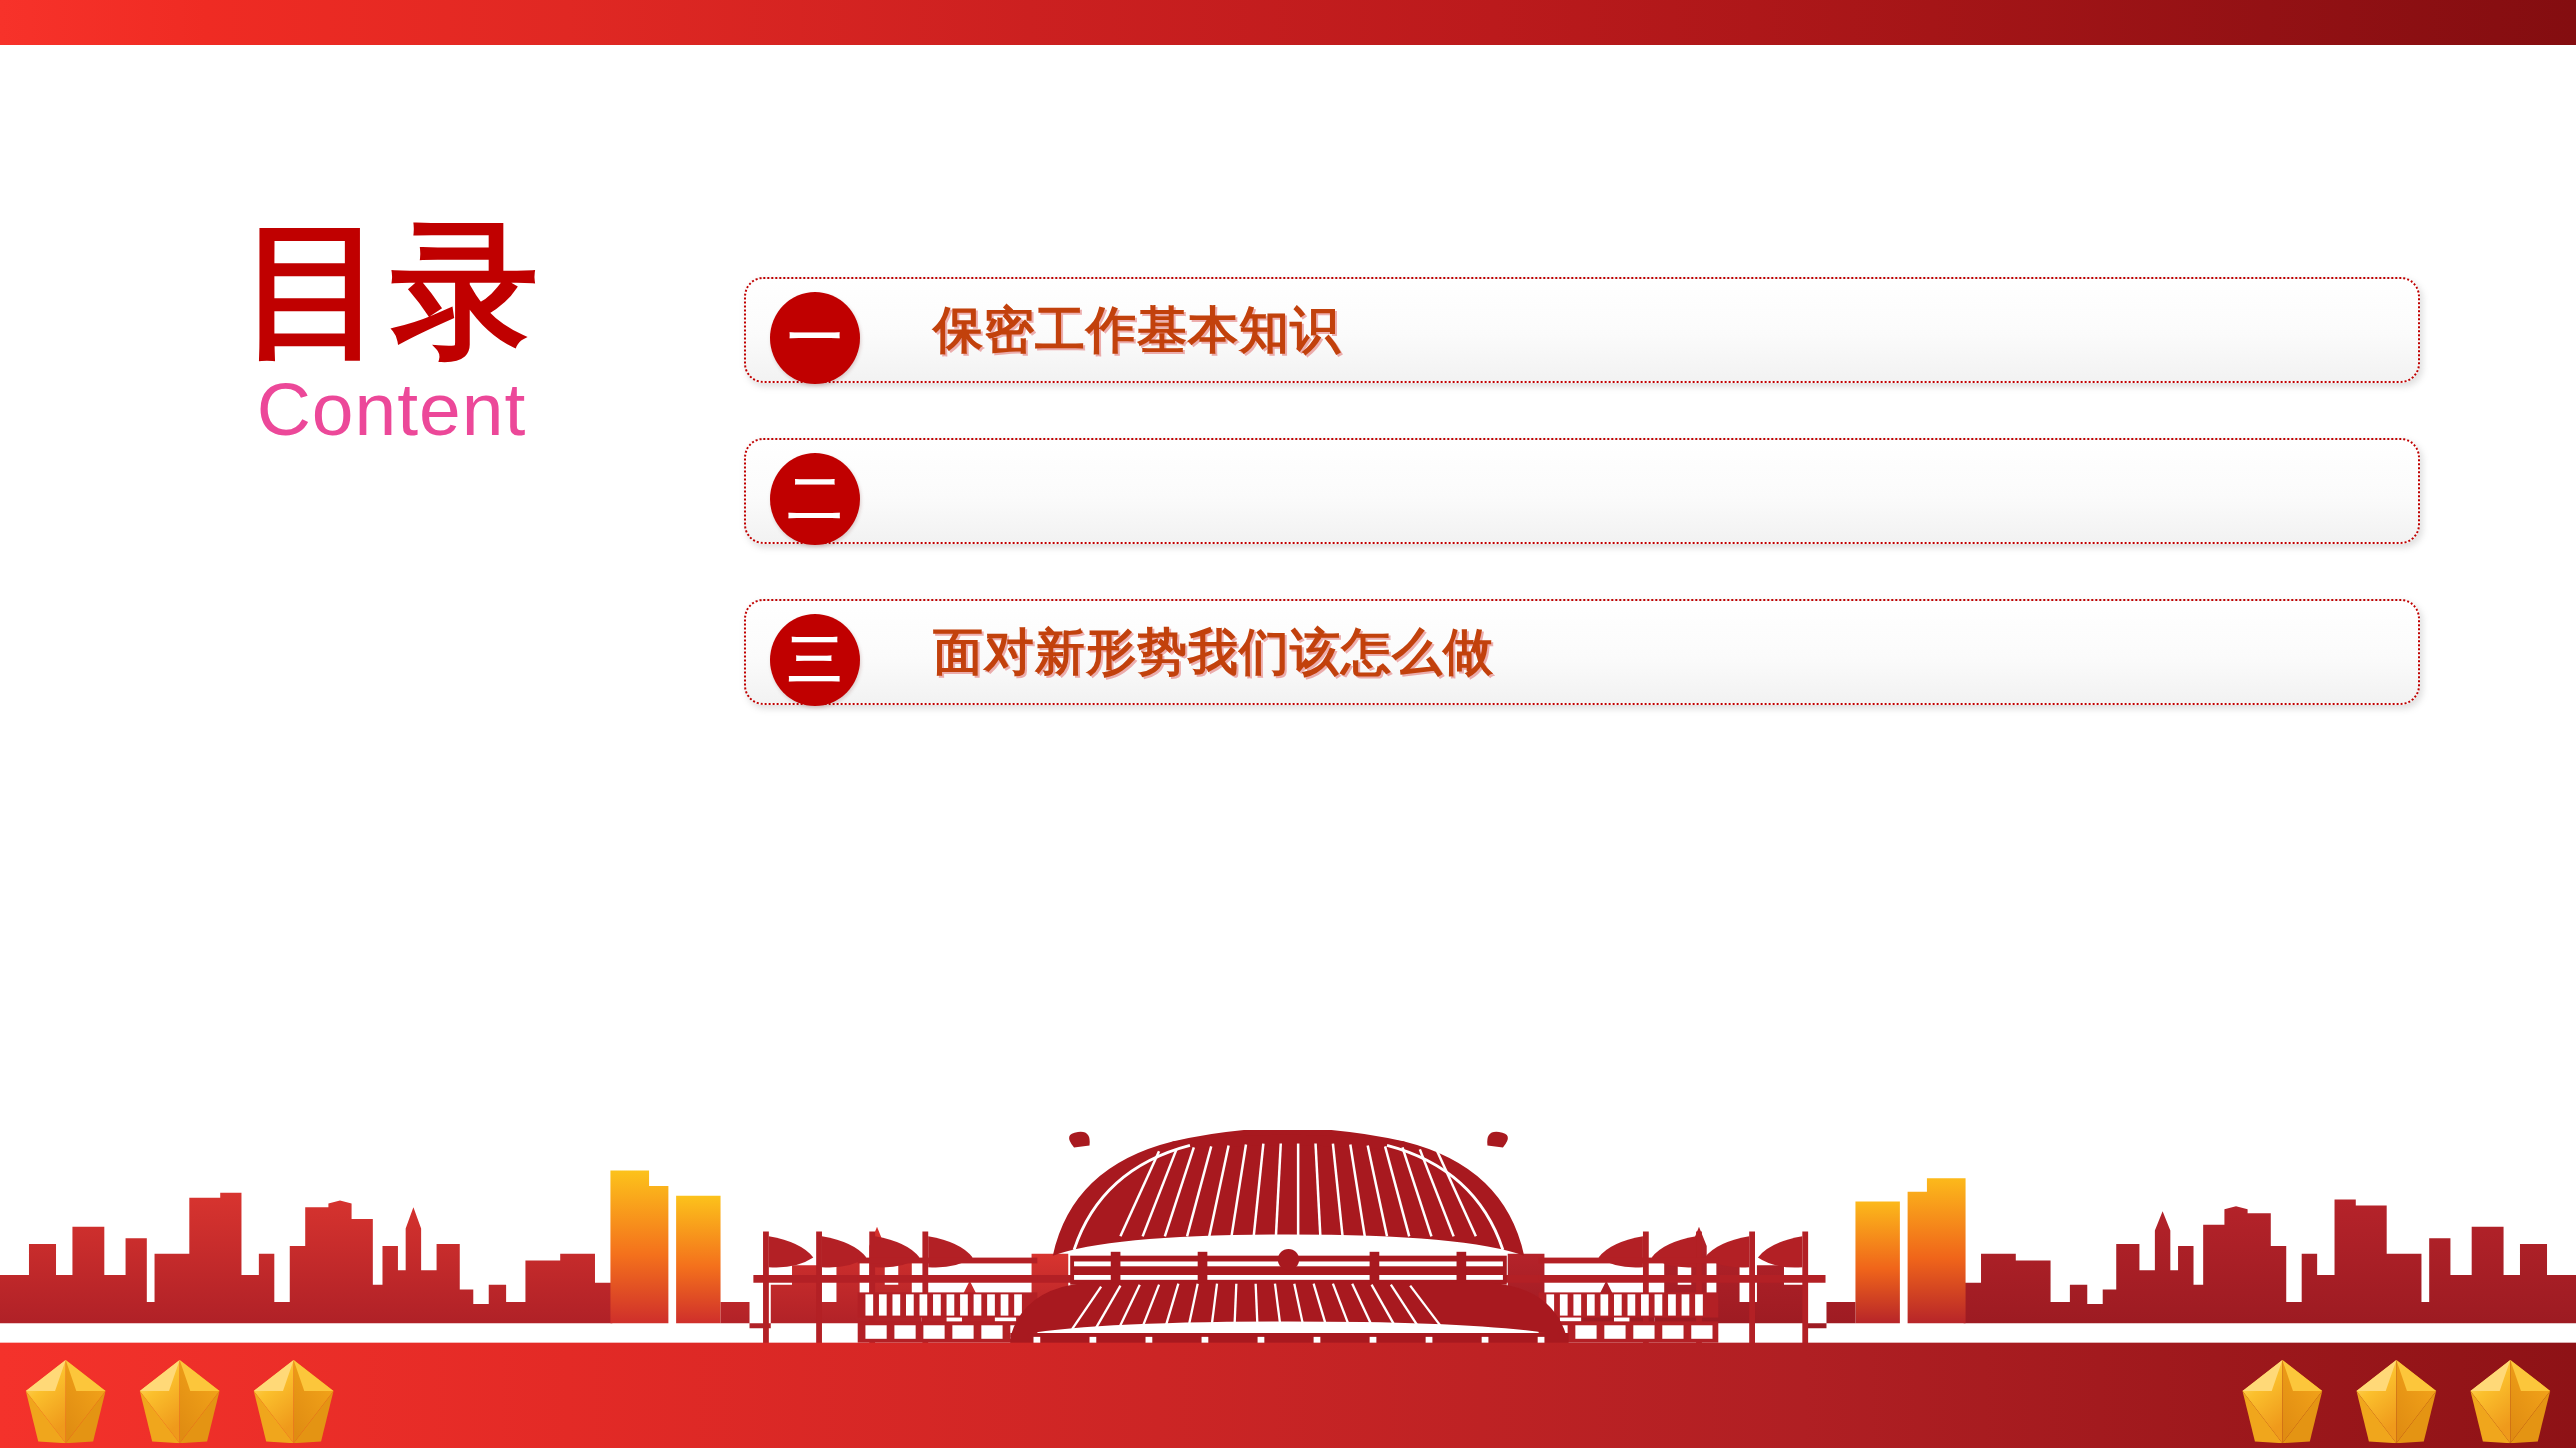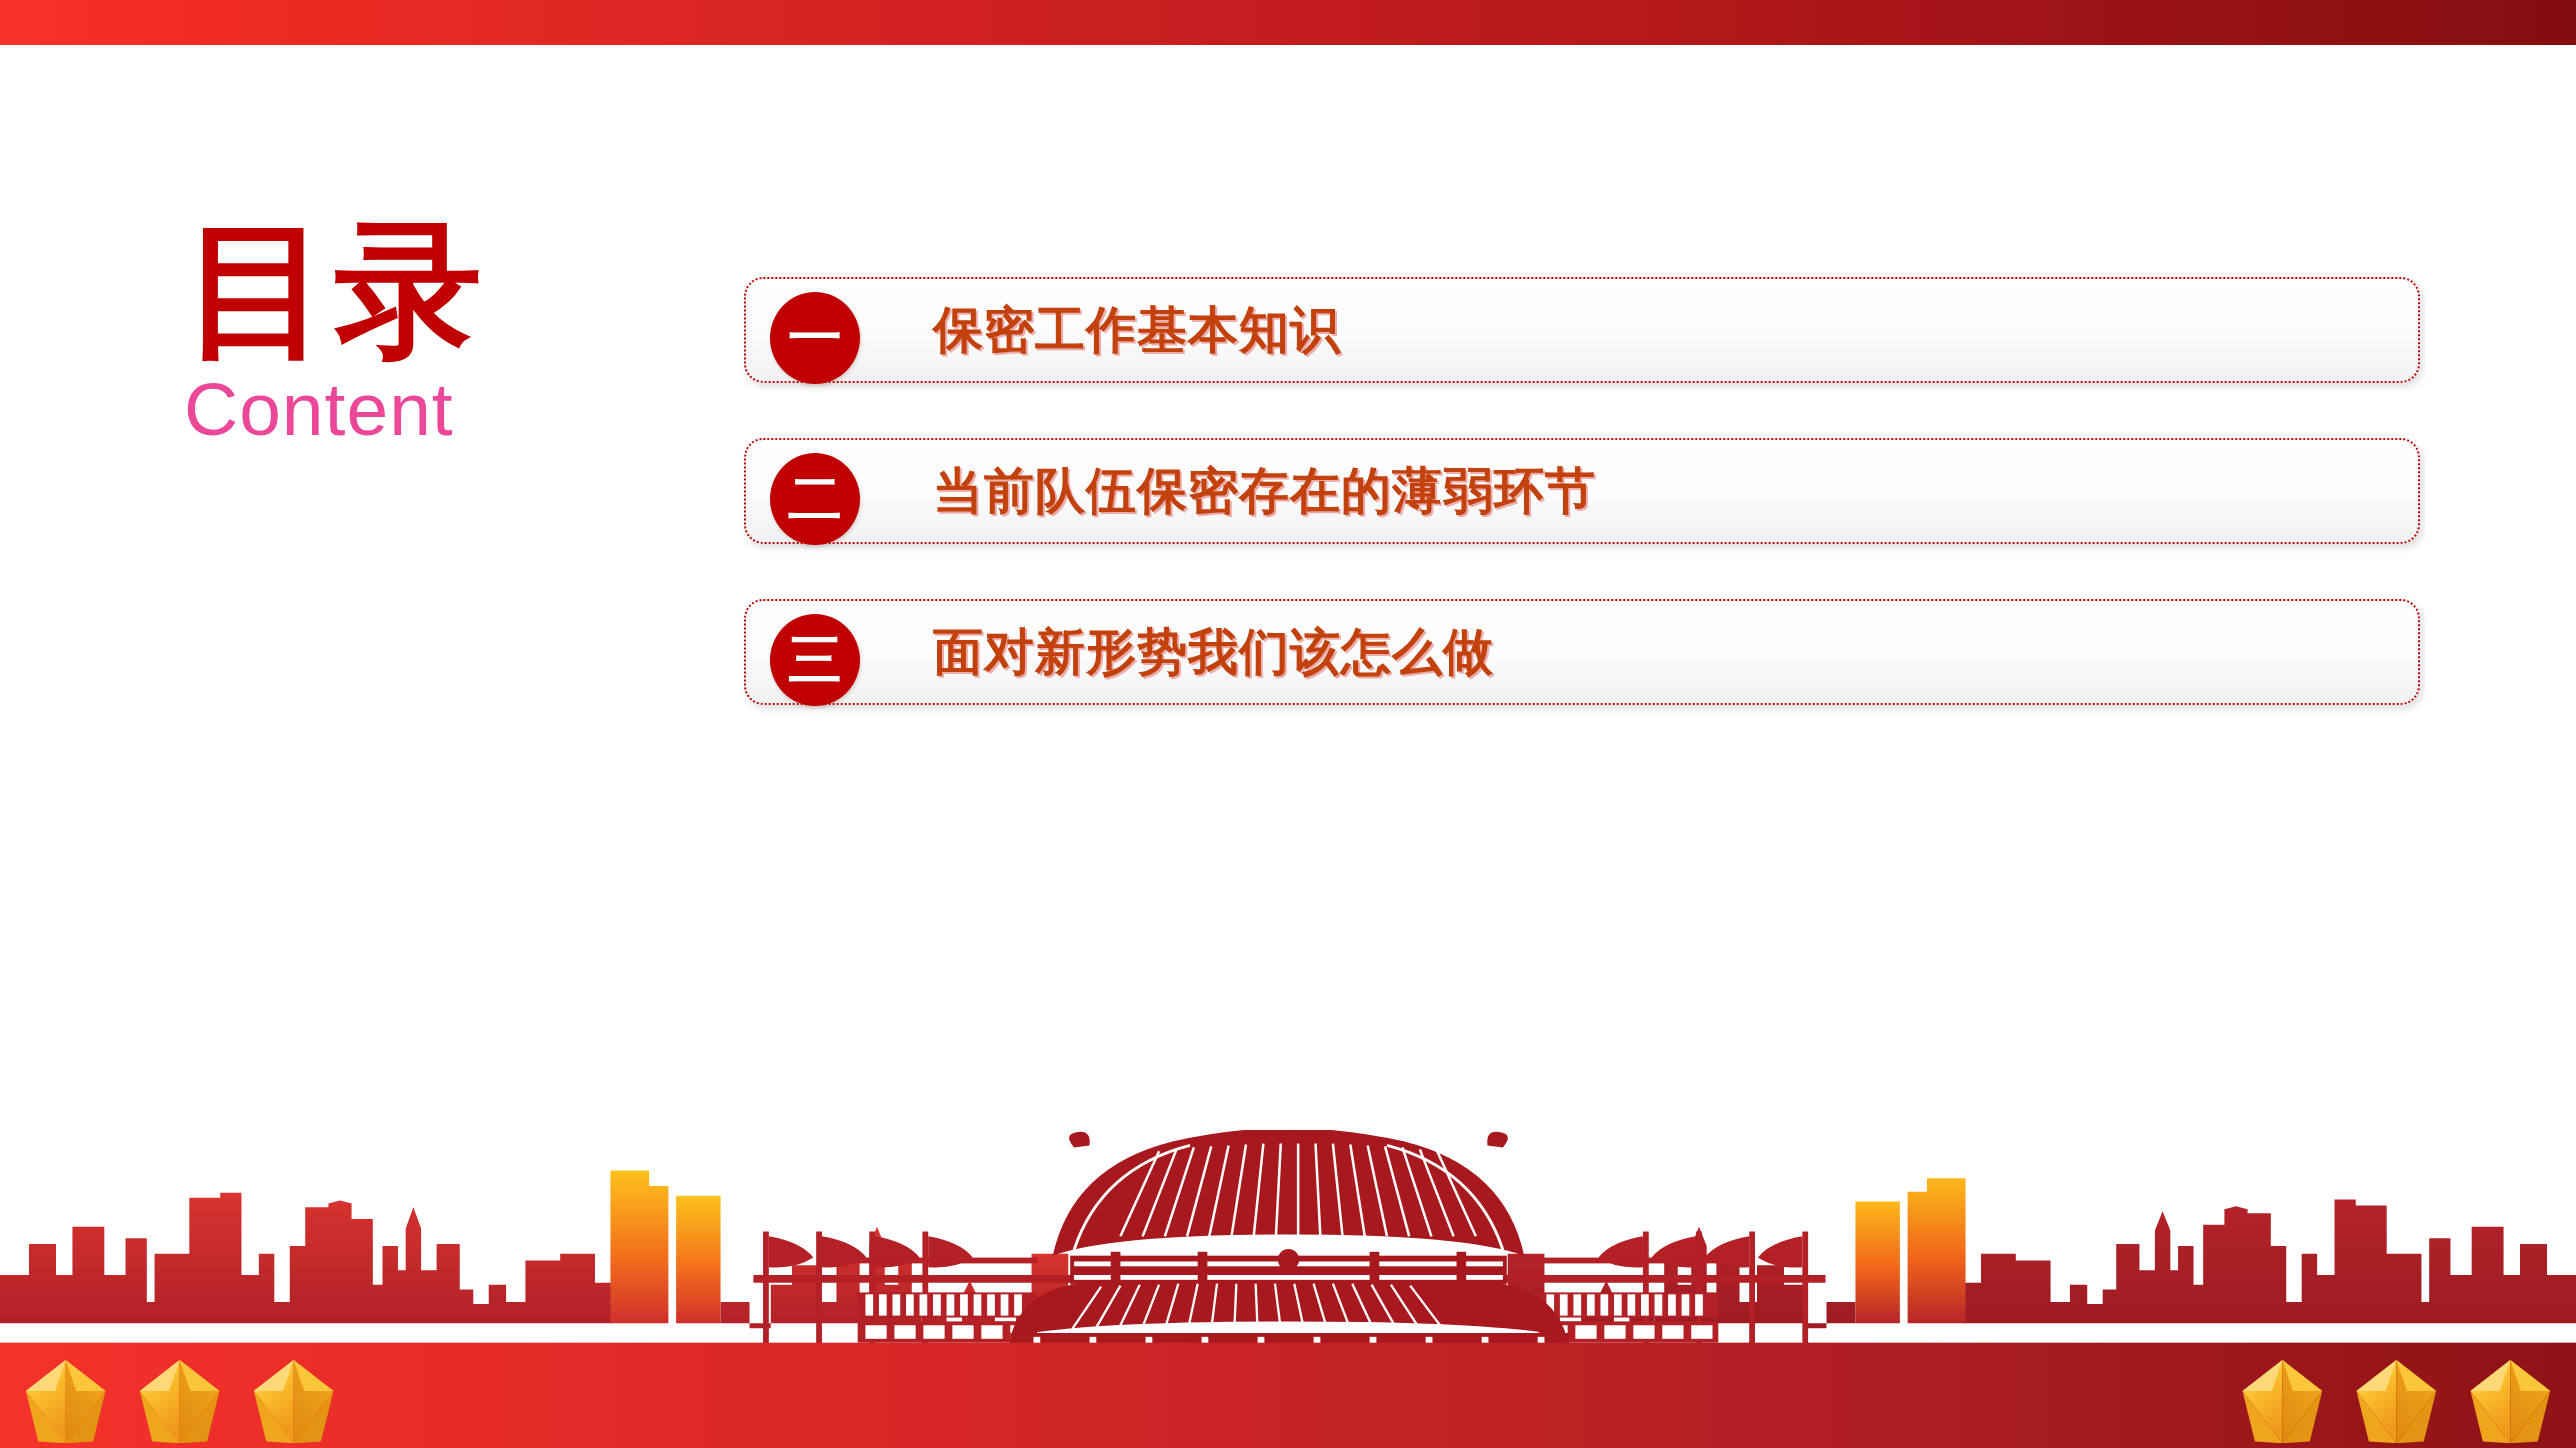--- a/index.html
+++ b/index.html
@@ -29,21 +29,21 @@
         #cc2020 40%, #bb1a1c 58%, #a51517 75%,
         #931114 88%, #840d10 100%);
   }
 
   
   #title-block {
     position: absolute;
     left: 184px;
     top: 217px;
     width: 415px;
-    text-align: left;
+    text-align: center;
   }
   #title-cn {
     font-size: 147px;
     line-height: 1.0;
     font-weight: 700;
     color: #c00000;
     letter-spacing: 3.9px;
     font-family: "DejaVu Sans", "Liberation Sans", sans-serif;
   }
   #title-en {
@@ -139,21 +139,20 @@
 
     <div class="toc-row">
       <div class="toc-box"></div>
       <div class="toc-badge">一</div>
       <div class="toc-label">保密工作基本知识</div>
     </div>
 
     <div class="toc-row">
       <div class="toc-box"></div>
       <div class="toc-badge">二</div>
-      <div class="toc-label">当前队伍保密存在的薄弱环节</div>
     </div>
 
     <div class="toc-row">
       <div class="toc-box"></div>
       <div class="toc-badge">三</div>
       <div class="toc-label">面对新形势我们该怎么做</div>
     </div>
 
   </div>
 

